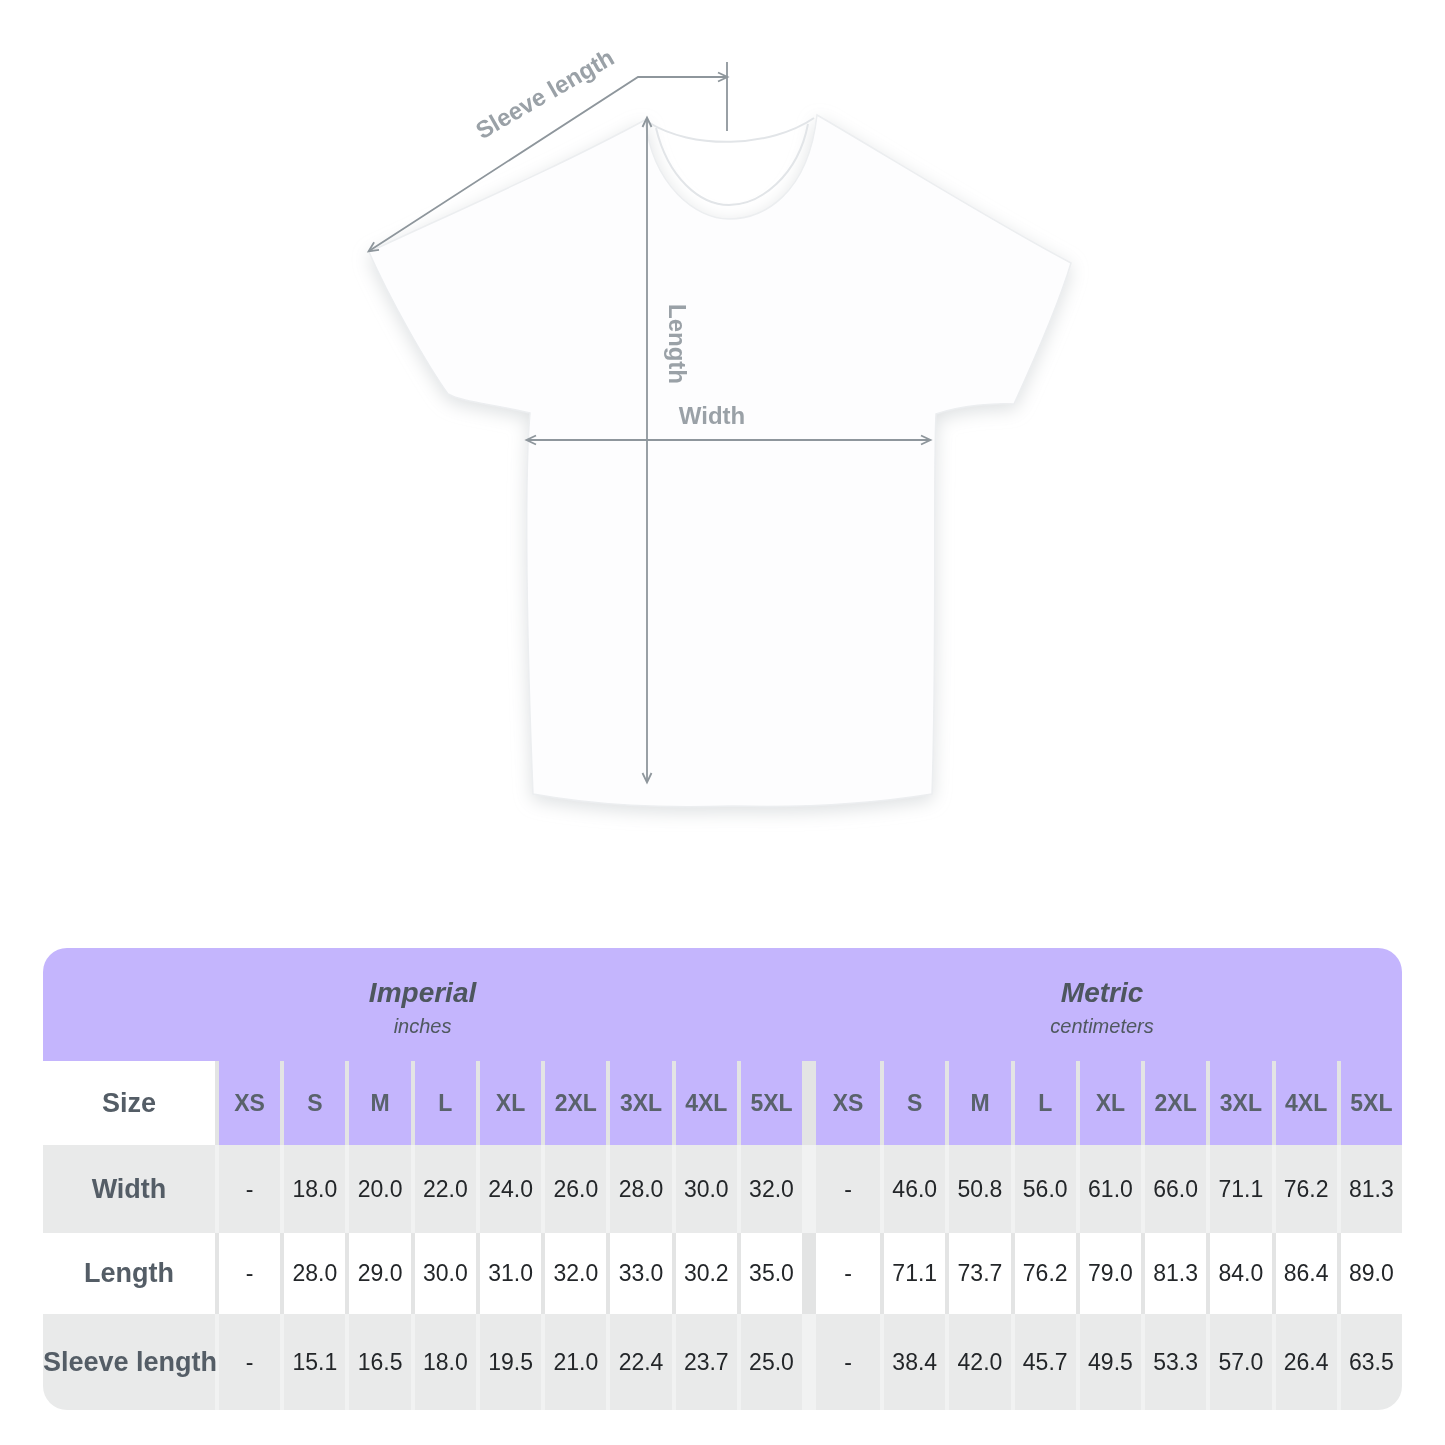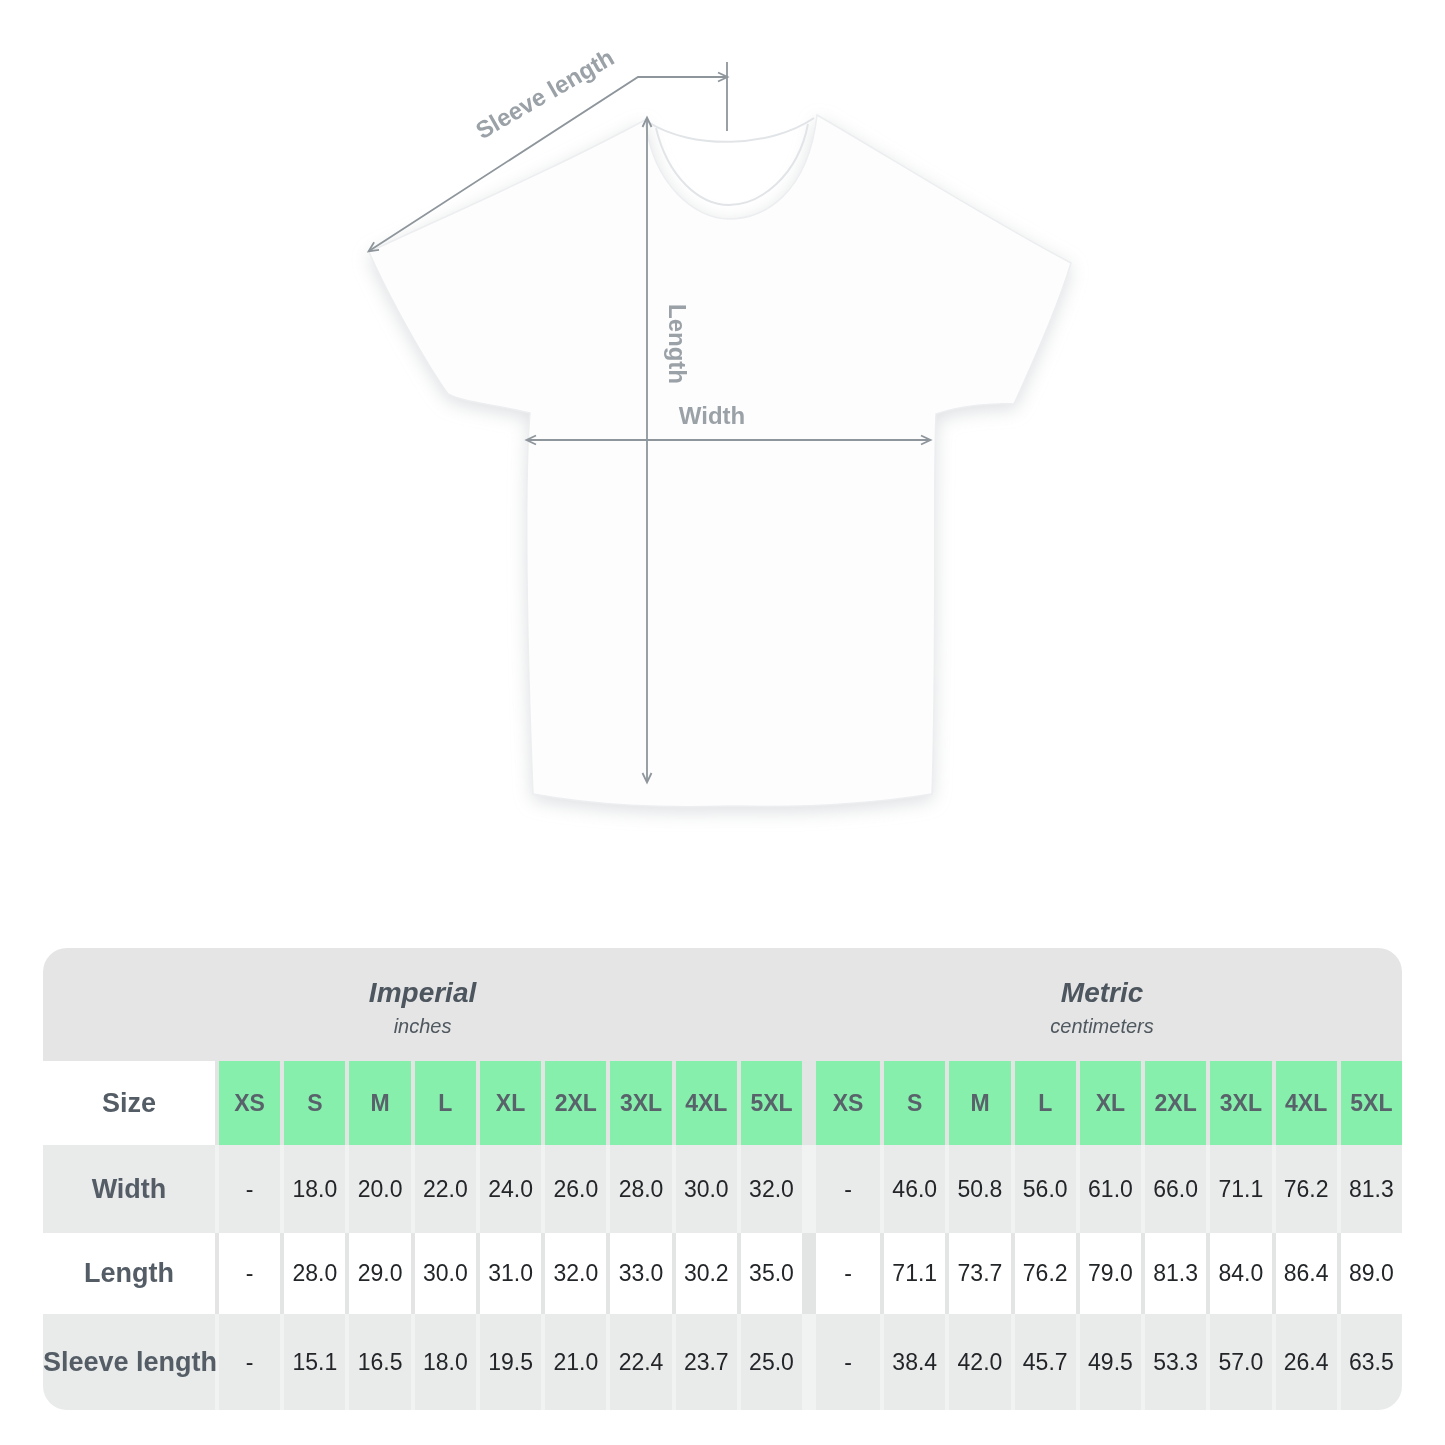--- a/index.html
+++ b/index.html
@@ -28,25 +28,25 @@
   }
   .size-table td,.size-table th{
     margin:0;padding:0;text-align:center;vertical-align:middle;
     font-weight:normal;box-sizing:border-box;white-space:nowrap;
   }
   tr.r-band{height:113px;}
   tr.r-size{height:84px;}
   tr.r-g1{height:88px;}
   tr.r-w1{height:81px;}
   tr.r-g2{height:96px;}
-  td.band{background:#e5e5e5;}
+  td.band{background:#c4b5fd;}
   .g-title{font-size:28px;font-weight:bold;font-style:italic;color:#4d565e;line-height:36px;padding-top:6px;}
   .g-sub{font-size:20px;font-style:italic;color:#4f585f;line-height:30px;}
   th.rl, td.rl{font-size:27px;font-weight:bold;color:#545d66;}
-  th.sz{font-size:23px;font-weight:bold;color:#59626b;background:#86efac;}
+  th.sz{font-size:23px;font-weight:bold;color:#59626b;background:#c4b5fd;}
   td.d{font-size:23px;color:#232629;}
   
   .r-size th.d-sep, .r-white td.d-sep{border-left:4px solid #e3e4e4;}
   .r-gray td.d-sep{border-left:4px solid #f1f2f2;}
   .r-size th.gf, .r-white td.gf{border-left-width:14px;}
   .r-gray td.gf{border-left-width:14px;}
   tr.r-gray{background:#e9eaea;}
   tr.r-white{background:#ffffff;}
   
   .ann-label{font-family:"Liberation Sans","DejaVu Sans",sans-serif;font-size:24px;font-weight:bold;fill:#9aa1a7;}

